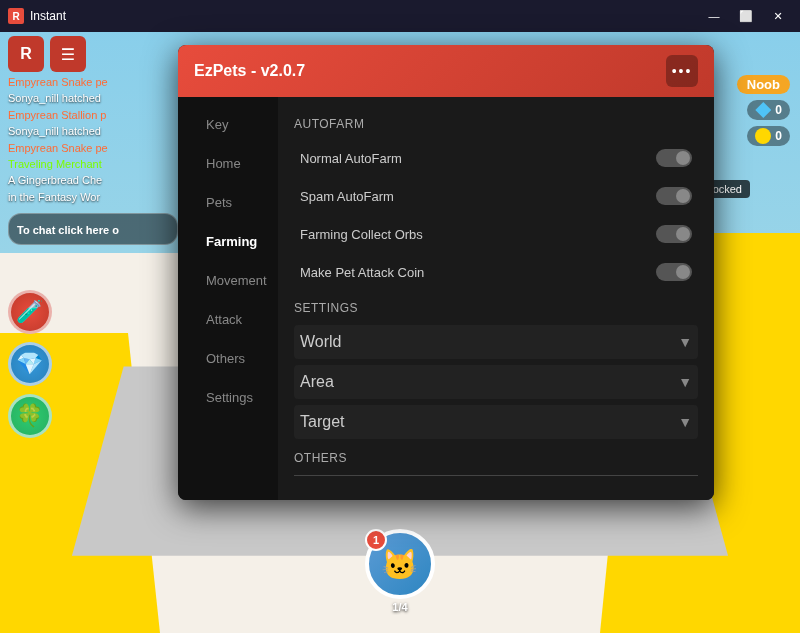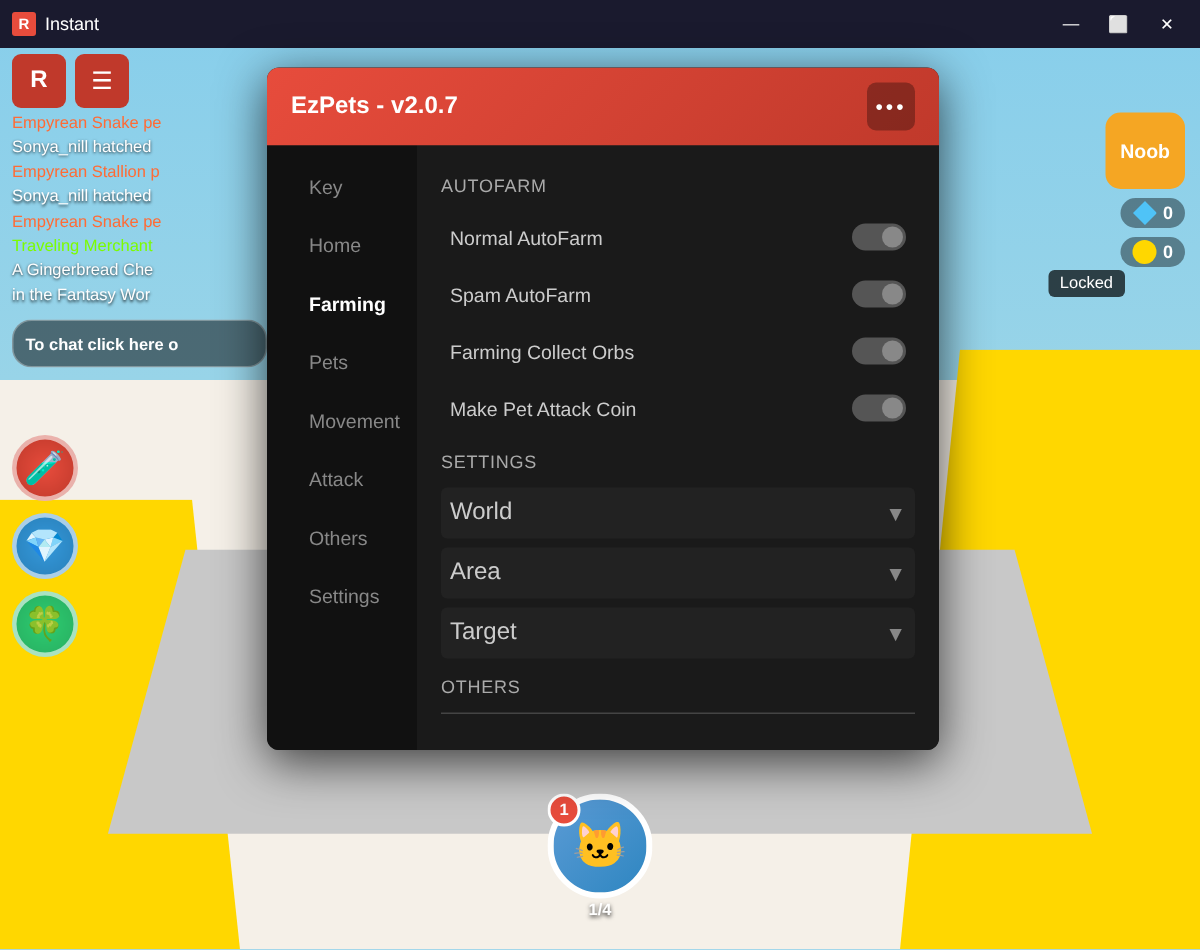--- a/index.html
+++ b/index.html
@@ -201,21 +201,21 @@
       display: flex;
       flex-direction: column;
       align-items: flex-end;
       gap: 6px;
       z-index: 50;
     }
 
     .noob-badge {
       background: #F5A623;
       color: white;
-      padding: 18px 10px;
+      padding: 2px 10px;
       border-radius: 10px;
       font-size: 13px;
       font-weight: bold;
     }
 
     .resource-row {
       display: flex;
       align-items: center;
       gap: 4px;
       background: rgba(0,0,0,0.4);
@@ -238,21 +238,21 @@
       height: 16px;
       background: #FFD700;
       border-radius: 50%;
     }
 
     
     .ezpets-modal {
       position: absolute;
       top: 45px;
       left: 178px;
-      width: 448px;
+      width: 536px;
       background: #1a1a1a;
       border-radius: 8px;
       overflow: hidden;
       z-index: 200;
       box-shadow: 0 8px 32px rgba(0,0,0,0.7);
     }
 
     .modal-header {
       background: linear-gradient(135deg, #e74c3c, #c0392b);
       padding: 10px 16px;
@@ -535,22 +535,22 @@
     <div class="modal-menu-btn">
       <span style="color:white; font-size:14px; letter-spacing:2px;">•••</span>
     </div>
   </div>
 
   <div class="modal-body">
 
     <div class="modal-sidebar">
       <div class="nav-item">Key</div>
       <div class="nav-item">Home</div>
+      <div class="nav-item">Pets</div>
       <div class="nav-item active">Farming</div>
-      <div class="nav-item">Pets</div>
       <div class="nav-item">Movement</div>
       <div class="nav-item">Attack</div>
       <div class="nav-item">Others</div>
       <div class="nav-item">Settings</div>
     </div>
 
     <div class="modal-content">
 
       <div class="section-title">AutoFarm</div>
 

